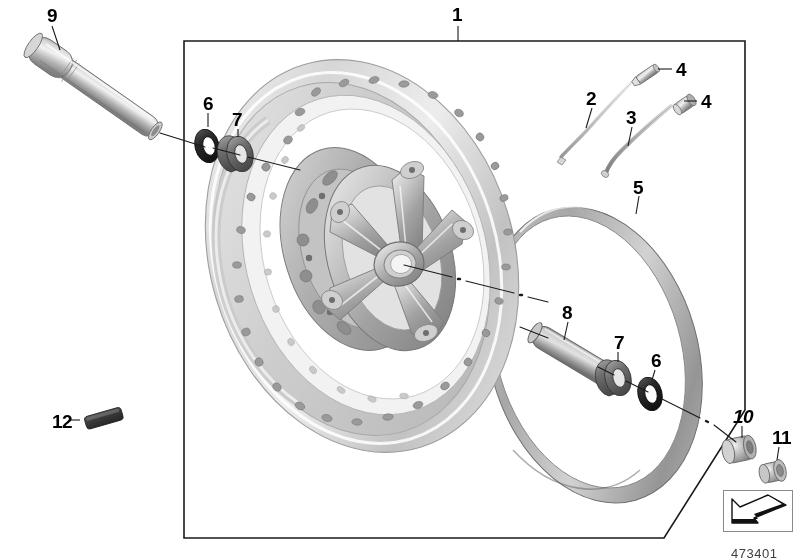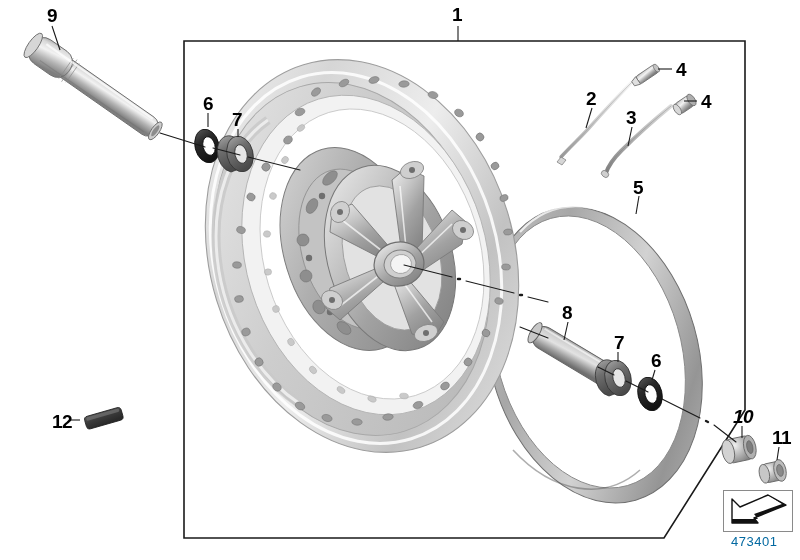--- a/index.html
+++ b/index.html
@@ -3,21 +3,21 @@
 <meta charset="utf-8">
 <title>Parts Diagram</title>
 <style>
   html,body{margin:0;padding:0;background:#fff;}
   body{width:800px;height:560px;position:relative;overflow:hidden;
        font-family:"Liberation Sans",sans-serif;background:#ffffff;}
   #stage{position:absolute;inset:0;width:800px;height:560px;}
   svg.layer{position:absolute;left:0;top:0;width:800px;height:560px;overflow:visible;}
   .callout{position:absolute;font-weight:bold;font-size:19px;color:#000;
            line-height:1;letter-spacing:-0.5px;white-space:nowrap;}
-  .partno{position:absolute;font-size:13px;color:#0369a1;letter-spacing:0.5px;}
+  .partno{position:absolute;font-size:13px;color:#404040;letter-spacing:0.5px;margin-top:12px;}
   .dirbox{position:absolute;border:1px solid #8a8a8a;background:#fff;}
 </style>
 </head>
 <body>
 
 <div id="stage">
 
   <svg class="layer" viewBox="0 0 800 560">
     <defs>
 

